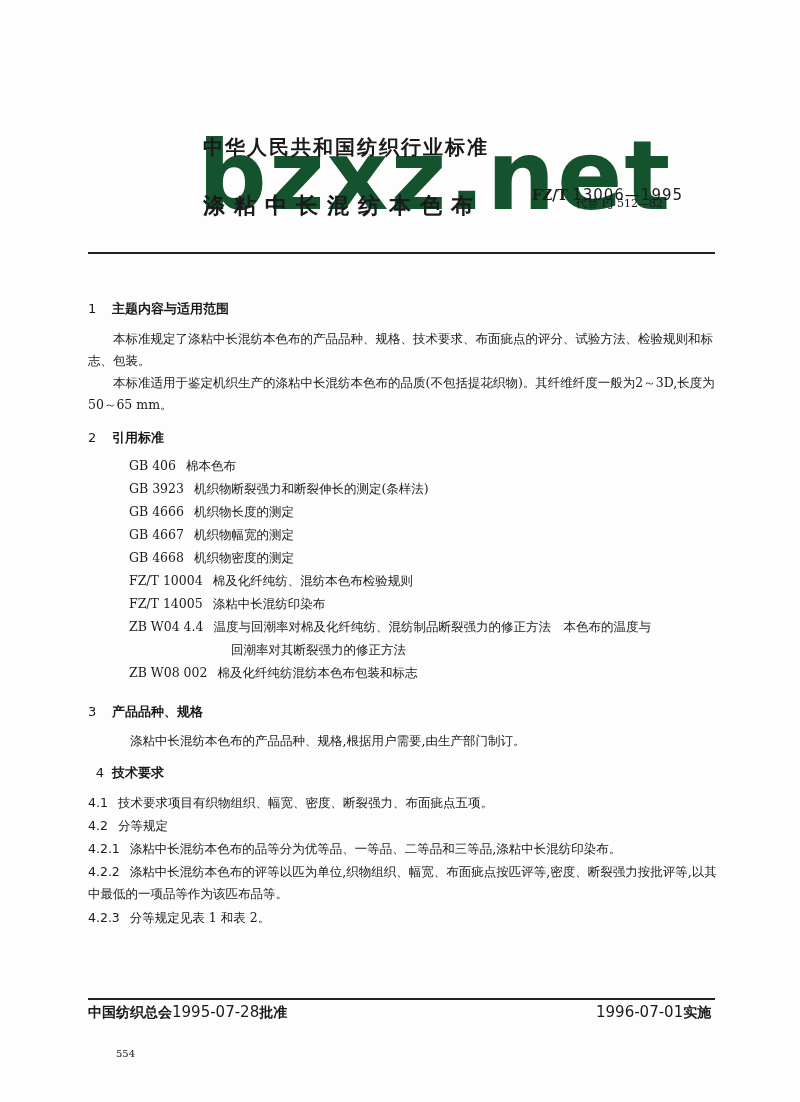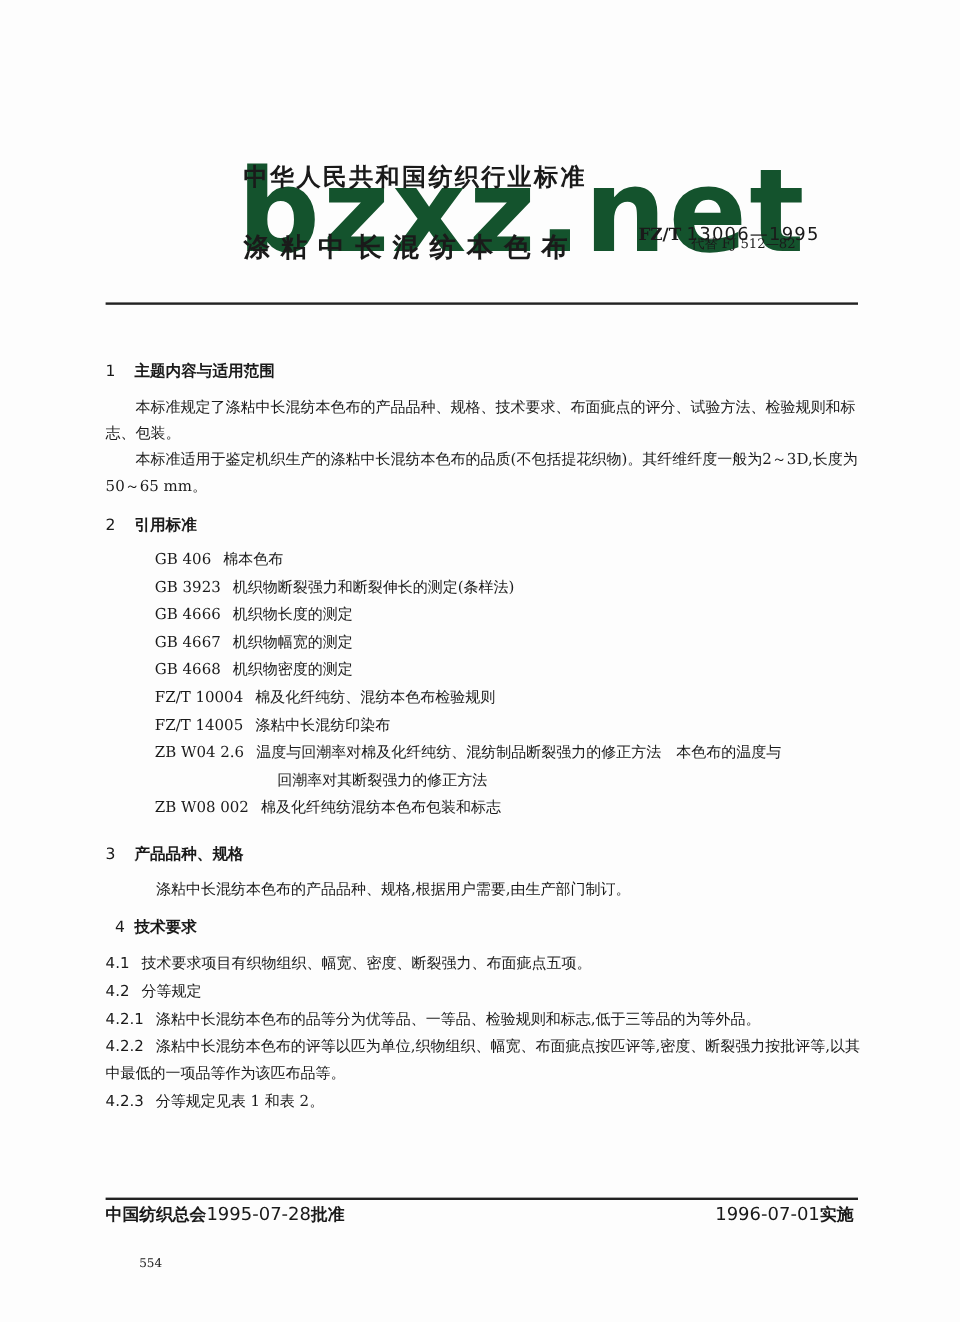--- a/index.html
+++ b/index.html
@@ -53,35 +53,35 @@
   <span class="no">2</span><span>引用标准</span>
 </div>
 
 <div class="abs ref" style="top:458px;"><span class="rc">GB 406</span><span>棉本色布</span></div>
 <div class="abs ref" style="top:481px;"><span class="rc">GB 3923</span><span>机织物断裂强力和断裂伸长的测定(条样法)</span></div>
 <div class="abs ref" style="top:504px;"><span class="rc">GB 4666</span><span>机织物长度的测定</span></div>
 <div class="abs ref" style="top:527px;"><span class="rc">GB 4667</span><span>机织物幅宽的测定</span></div>
 <div class="abs ref" style="top:550px;"><span class="rc">GB 4668</span><span>机织物密度的测定</span></div>
 <div class="abs ref" style="top:573px;text-align:center;"><span class="rc">FZ/T 10004</span><span>棉及化纤纯纺、混纺本色布检验规则</span></div>
 <div class="abs ref" style="top:596px;"><span class="rc">FZ/T 14005</span><span>涤粘中长混纺印染布</span></div>
-<div class="abs ref" style="top:619px;"><span class="rc">ZB W04 2.6</span><span>温度与回潮率对棉及化纤纯纺、混纺制品断裂强力的修正方法　本色布的温度与</span></div>
+<div class="abs ref" style="top:619px;"><span class="rc">ZB W04 4.4</span><span>温度与回潮率对棉及化纤纯纺、混纺制品断裂强力的修正方法　本色布的温度与</span></div>
 <div class="abs ref" style="top:642px;left:231px;">回潮率对其断裂强力的修正方法</div>
 <div class="abs ref" style="top:665px;"><span class="rc">ZB W08 002</span><span>棉及化纤纯纺混纺本色布包装和标志</span></div>
 
 <div class="abs heading" style="left:88px;top:703px;">
   <span class="no">3</span><span>产品品种、规格</span>
 </div>
 <div class="abs para" style="left:130px;top:730px;">涤粘中长混纺本色布的产品品种、规格,根据用户需要,由生产部门制订。</div>
 
 <div class="abs heading" style="left:88px;top:764px;text-align:center;">
   <span class="no">4</span><span>技术要求</span>
 </div>
 <div class="abs clause" style="top:792px;"><span class="cn">4.1</span><span>技术要求项目有织物组织、幅宽、密度、断裂强力、布面疵点五项。</span></div>
 <div class="abs clause" style="top:815px;"><span class="cn">4.2</span><span>分等规定</span></div>
-<div class="abs clause" style="top:838px;"><span class="cn">4.2.1</span><span>涤粘中长混纺本色布的品等分为优等品、一等品、检验规则和标志,低于三等品的为等外品。</span></div>
+<div class="abs clause" style="top:838px;"><span class="cn">4.2.1</span><span>涤粘中长混纺本色布的品等分为优等品、一等品、二等品和三等品,涤粘中长混纺印染布。</span></div>
 <div class="abs clause" style="top:861px;"><span class="cn">4.2.2</span><span>涤粘中长混纺本色布的评等以匹为单位,织物组织、幅宽、布面疵点按匹评等,密度、断裂强力按批评等,以其中最低的一项品等作为该匹布品等。</span></div>
 <div class="abs clause" style="top:907px;"><span class="cn">4.2.3</span><span>分等规定见表 1 和表 2。</span></div>
 
 <div class="abs rule" style="top:998px;"></div>
 <div class="abs footer-left">
   <span>中国纺织总会</span><span style="font-weight:normal;font-size:15px;">1995-07-28</span><span>批准</span>
 </div>
 <div class="abs footer-right">
   <span>1996-07-01</span><b>实施</b>
 </div>

